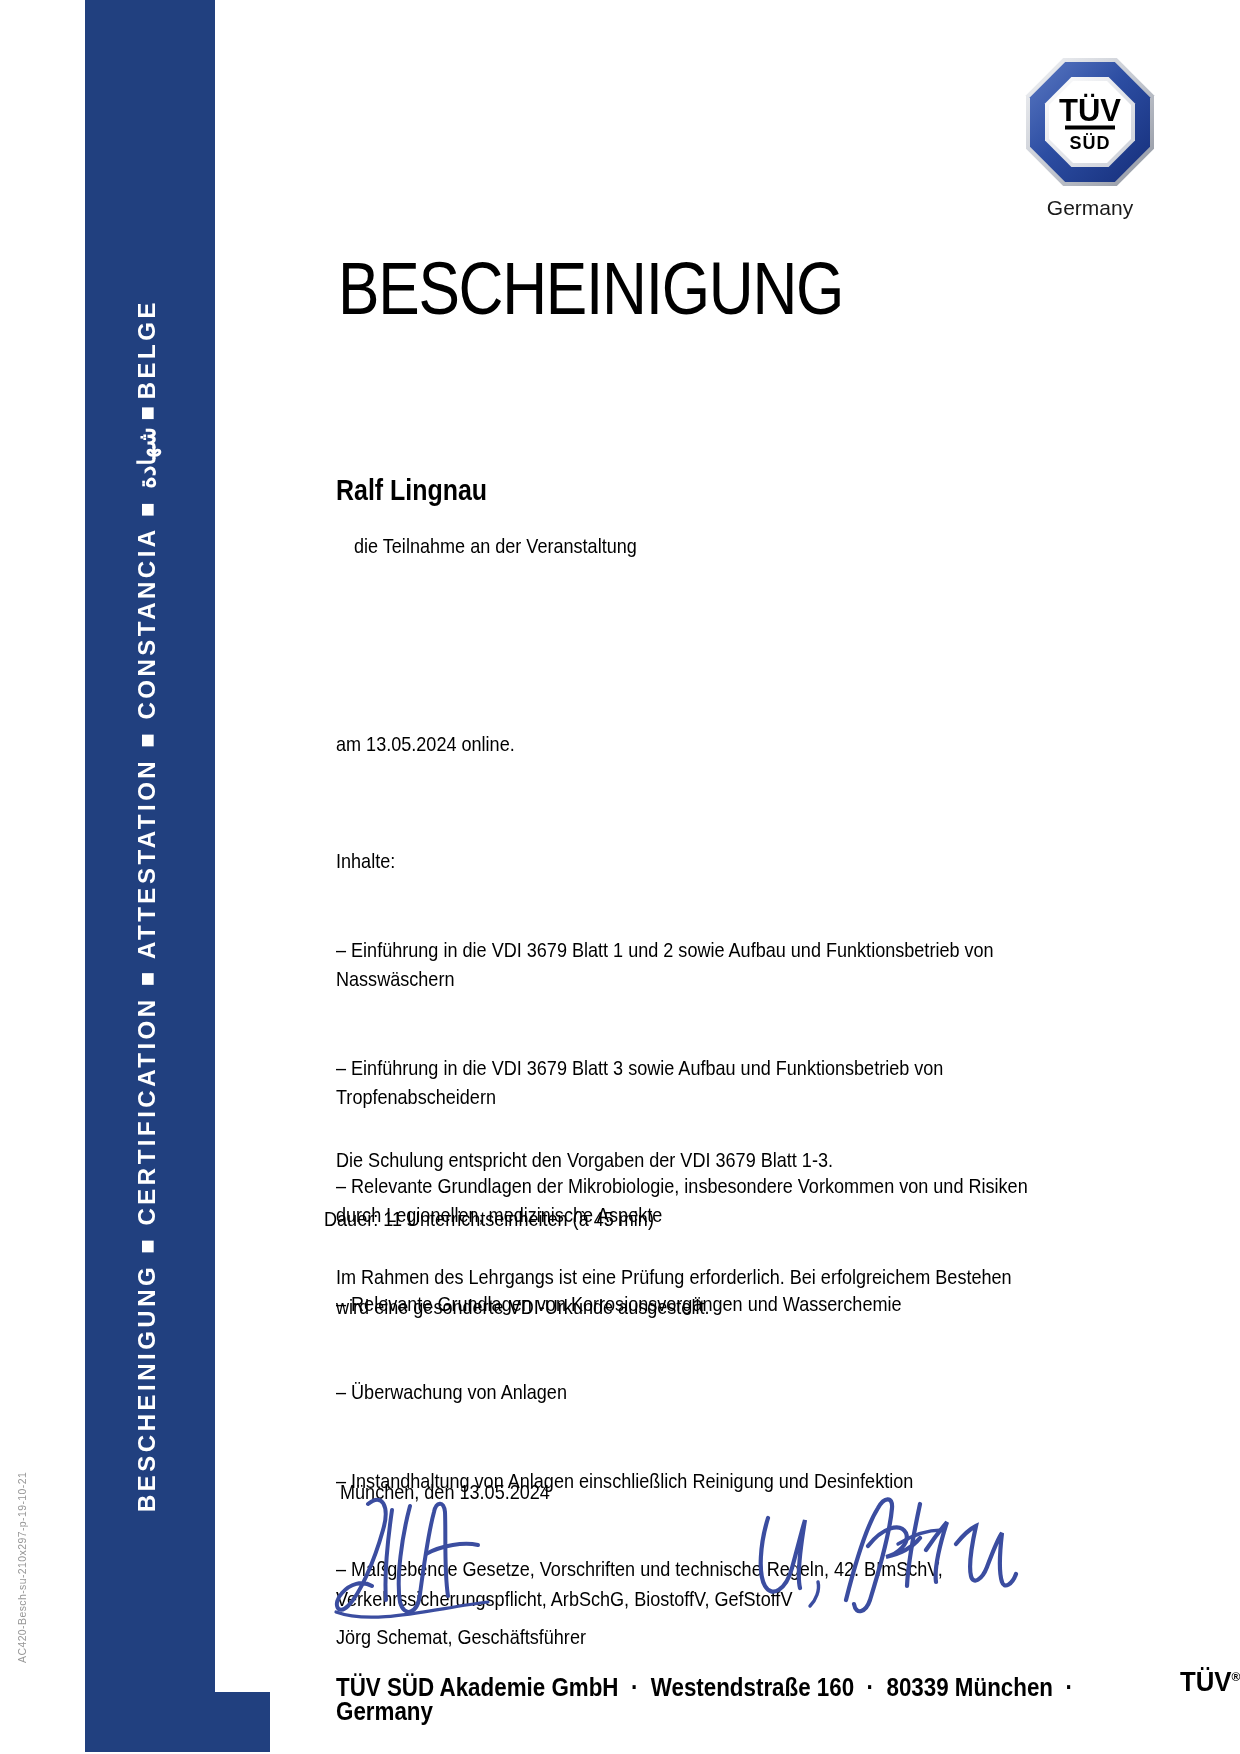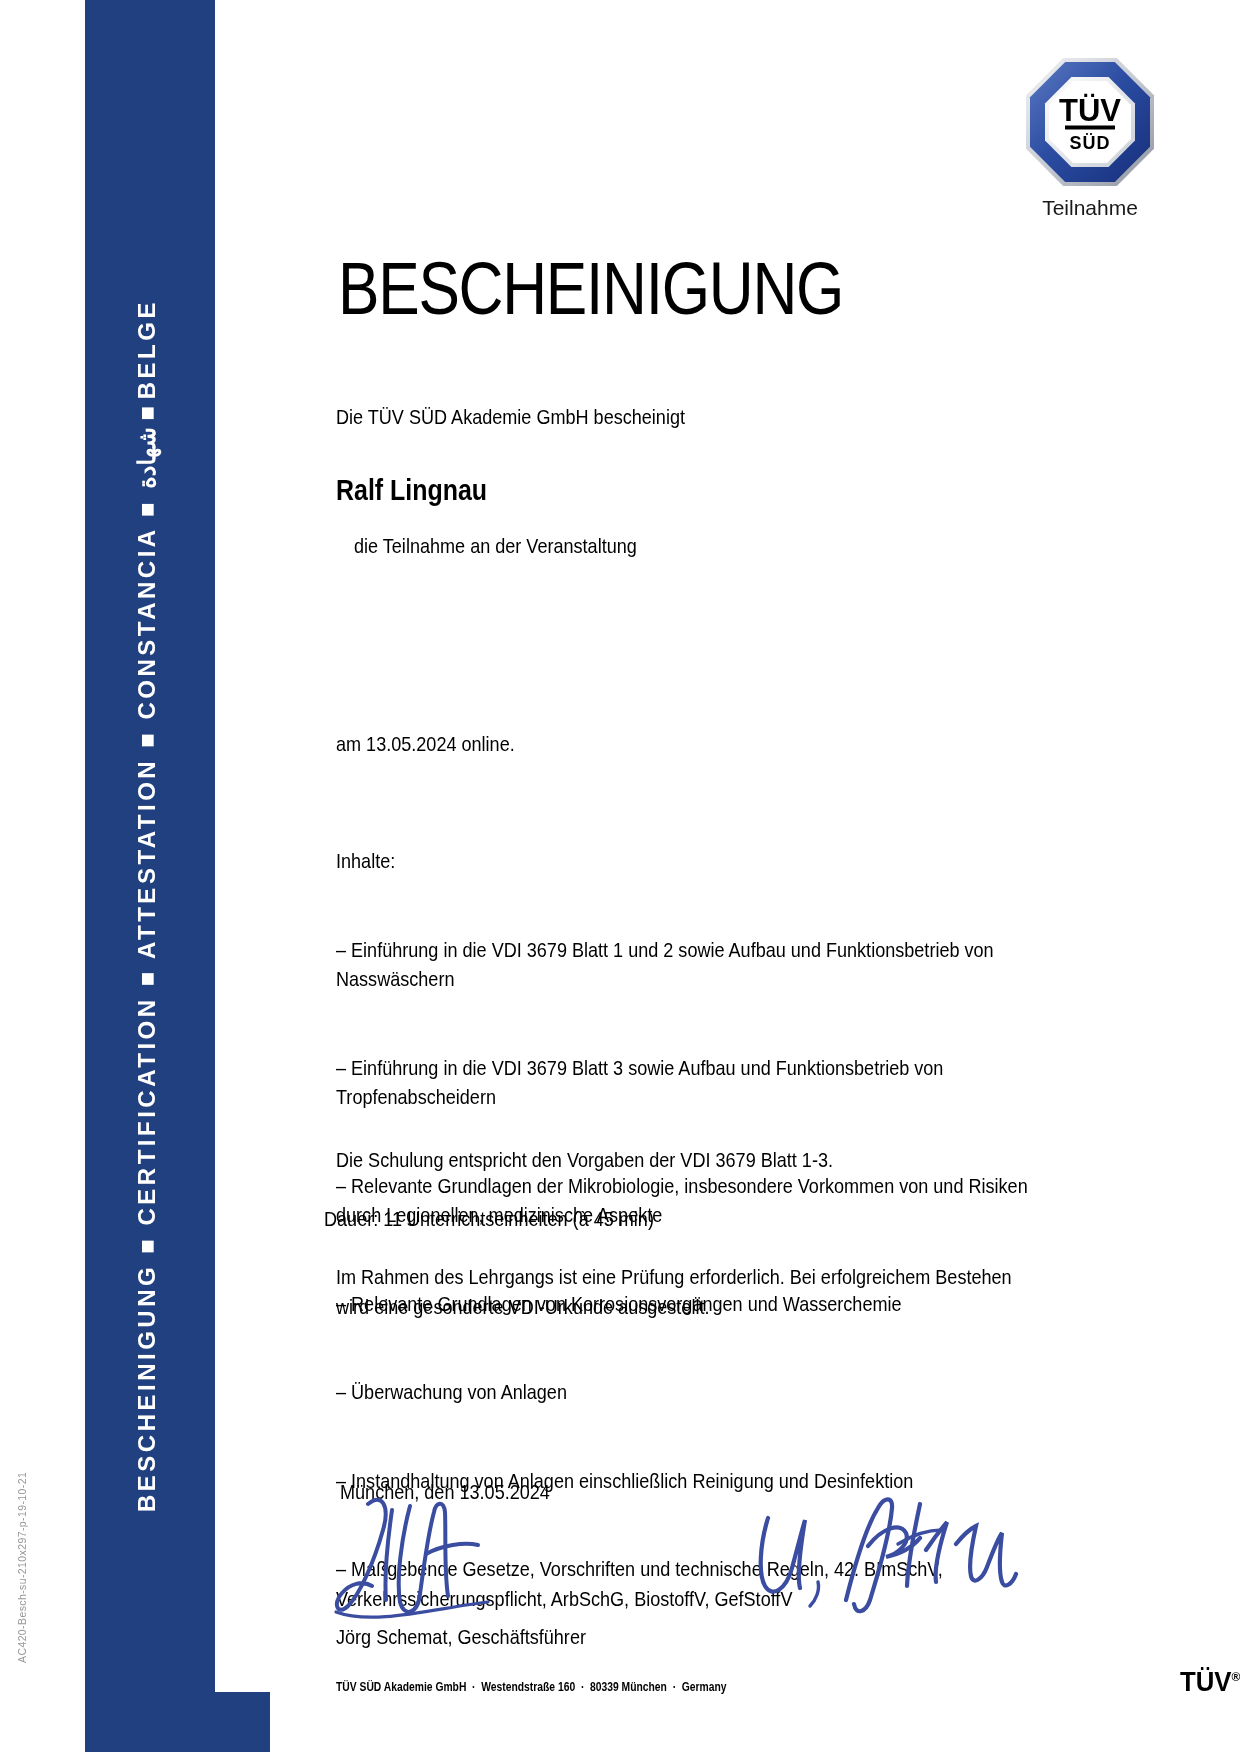--- a/index.html
+++ b/index.html
@@ -35,21 +35,21 @@
   .dateline      { left:336px; top:729px; }
   .contents      { left:336px; top:787px; width:828px; font-size:21px; line-height:29.5px; }
   .compliance    { left:336px; top:1145px; }
   .duration      { left:324px; top:1204px; }
   .exam          { left:336px; top:1262px; width:828px; font-size:21px; line-height:30px; }
   .placedate     { left:340px; top:1477px; }
   .sig-left-box  { left:326px; top:1496px; }
   .sig-right-box { left:750px; top:1488px; }
   .name-left     { left:336px; top:1622px; }
   .name-right    { left:770px; top:1593px; }
-  .footer-address{ left:336px; top:1675px; font-size:12px; font-weight:bold; line-height:24px; }
+  .footer-address{ left:336px; top:1675px; font-size:26px; font-weight:bold; line-height:24px; }
   .tuv-mark-box  { left:1180px; top:1666px; font-weight:bold; font-size:28px; white-space:nowrap; }
   .tuv-mark-box sup { font-size:13px; vertical-align:super; }
 
   .logo-box   { position:absolute; left:1025px; top:57px; width:130px; height:130px; }
   .akademie   { position:absolute; left:1025px; top:196px; width:130px; text-align:center; font-size:21px; color:#1a1a1a; }
 </style>
 </head>
 <body>
 
 <div class="page">
@@ -79,25 +79,24 @@
       </defs>
       <polygon points="38.2,1 91.8,1 129,38.2 129,91.8 91.8,129 38.2,129 1,91.8 1,38.2" fill="url(#gSilver)"></polygon>
       <polygon points="40.2,5 89.8,5 125,40.2 125,89.8 89.8,125 40.2,125 5,89.8 5,40.2" fill="url(#gBlue)"></polygon>
       <polygon points="46.4,20 83.6,20 110,46.4 110,83.6 83.6,110 46.4,110 20,83.6 20,46.4" fill="url(#gInner)"></polygon>
       <polygon points="48,24 82,24 106,48 106,82 82,106 48,106 24,82 24,48" fill="#ffffff"></polygon>
       <text x="65" y="64" text-anchor="middle" font-family="Liberation Sans, sans-serif" font-size="31" font-weight="bold" fill="#000">TÜV</text>
       <rect x="40" y="68.5" width="50" height="4" fill="#000"></rect>
       <text x="65" y="92" text-anchor="middle" font-family="Liberation Sans, sans-serif" font-size="18" font-weight="bold" letter-spacing="1" fill="#000">SÜD</text>
     </svg>
   </div>
-  <div class="akademie">Teilnahme</div>
+  <div class="akademie">Germany</div>
 
   <div class="abs title">BESCHEINIGUNG</div>
 
-  <div class="abs intro"><span class="cx body-line">Die TÜV SÜD Akademie GmbH bescheinigt</span></div>
   <div class="abs participant"><span class="cx bold-line">Ralf Lingnau</span></div>
   <div class="abs participation"><span class="cx body-line">die Teilnahme an der Veranstaltung</span></div>
   <div class="abs dateline"><span class="cx body-line">am 13.05.2024 online.</span></div>
 
   <div class="abs contents cx">
     <div>Inhalte:</div>
     <div>– Einführung in die VDI 3679 Blatt 1 und 2 sowie Aufbau und Funktionsbetrieb von Nasswäschern</div>
     <div>– Einführung in die VDI 3679 Blatt 3 sowie Aufbau und Funktionsbetrieb von Tropfenabscheidern</div>
     <div>– Relevante Grundlagen der Mikrobiologie, insbesondere Vorkommen von und Risiken durch Legionellen, medizinische Aspekte</div>
     <div>– Relevante Grundlagen von Korrosionsvorgängen und Wasserchemie</div>

